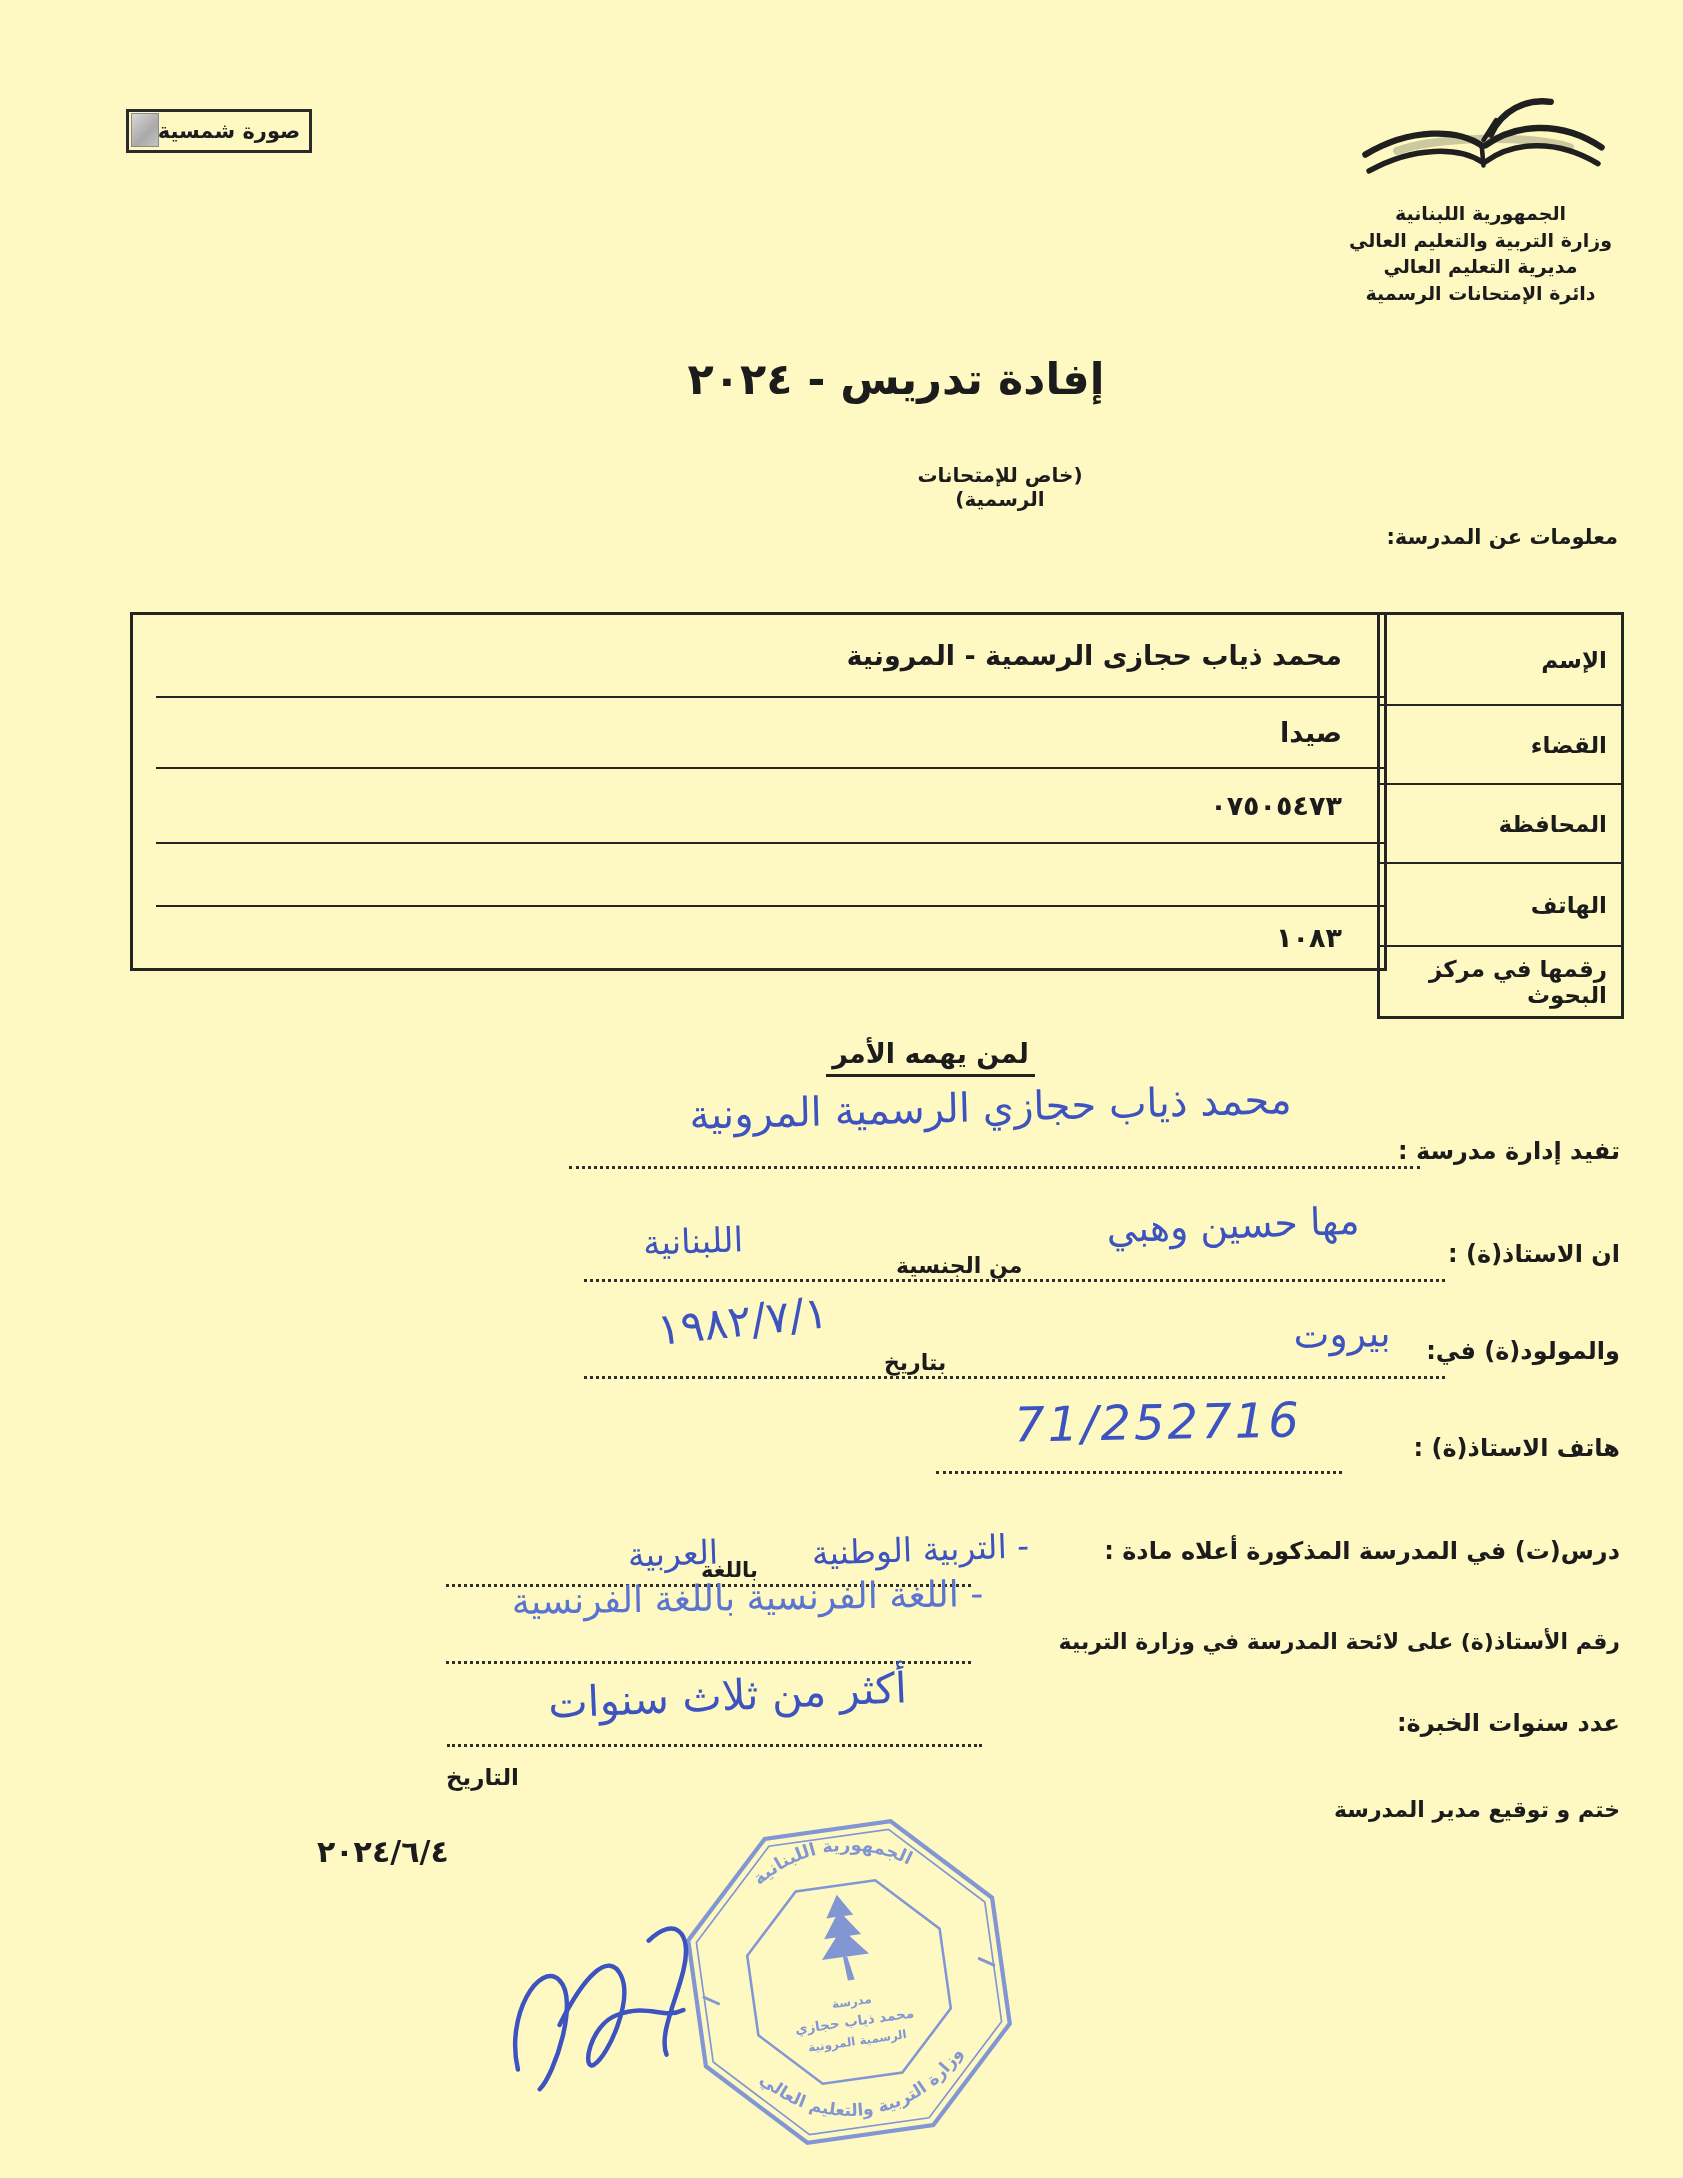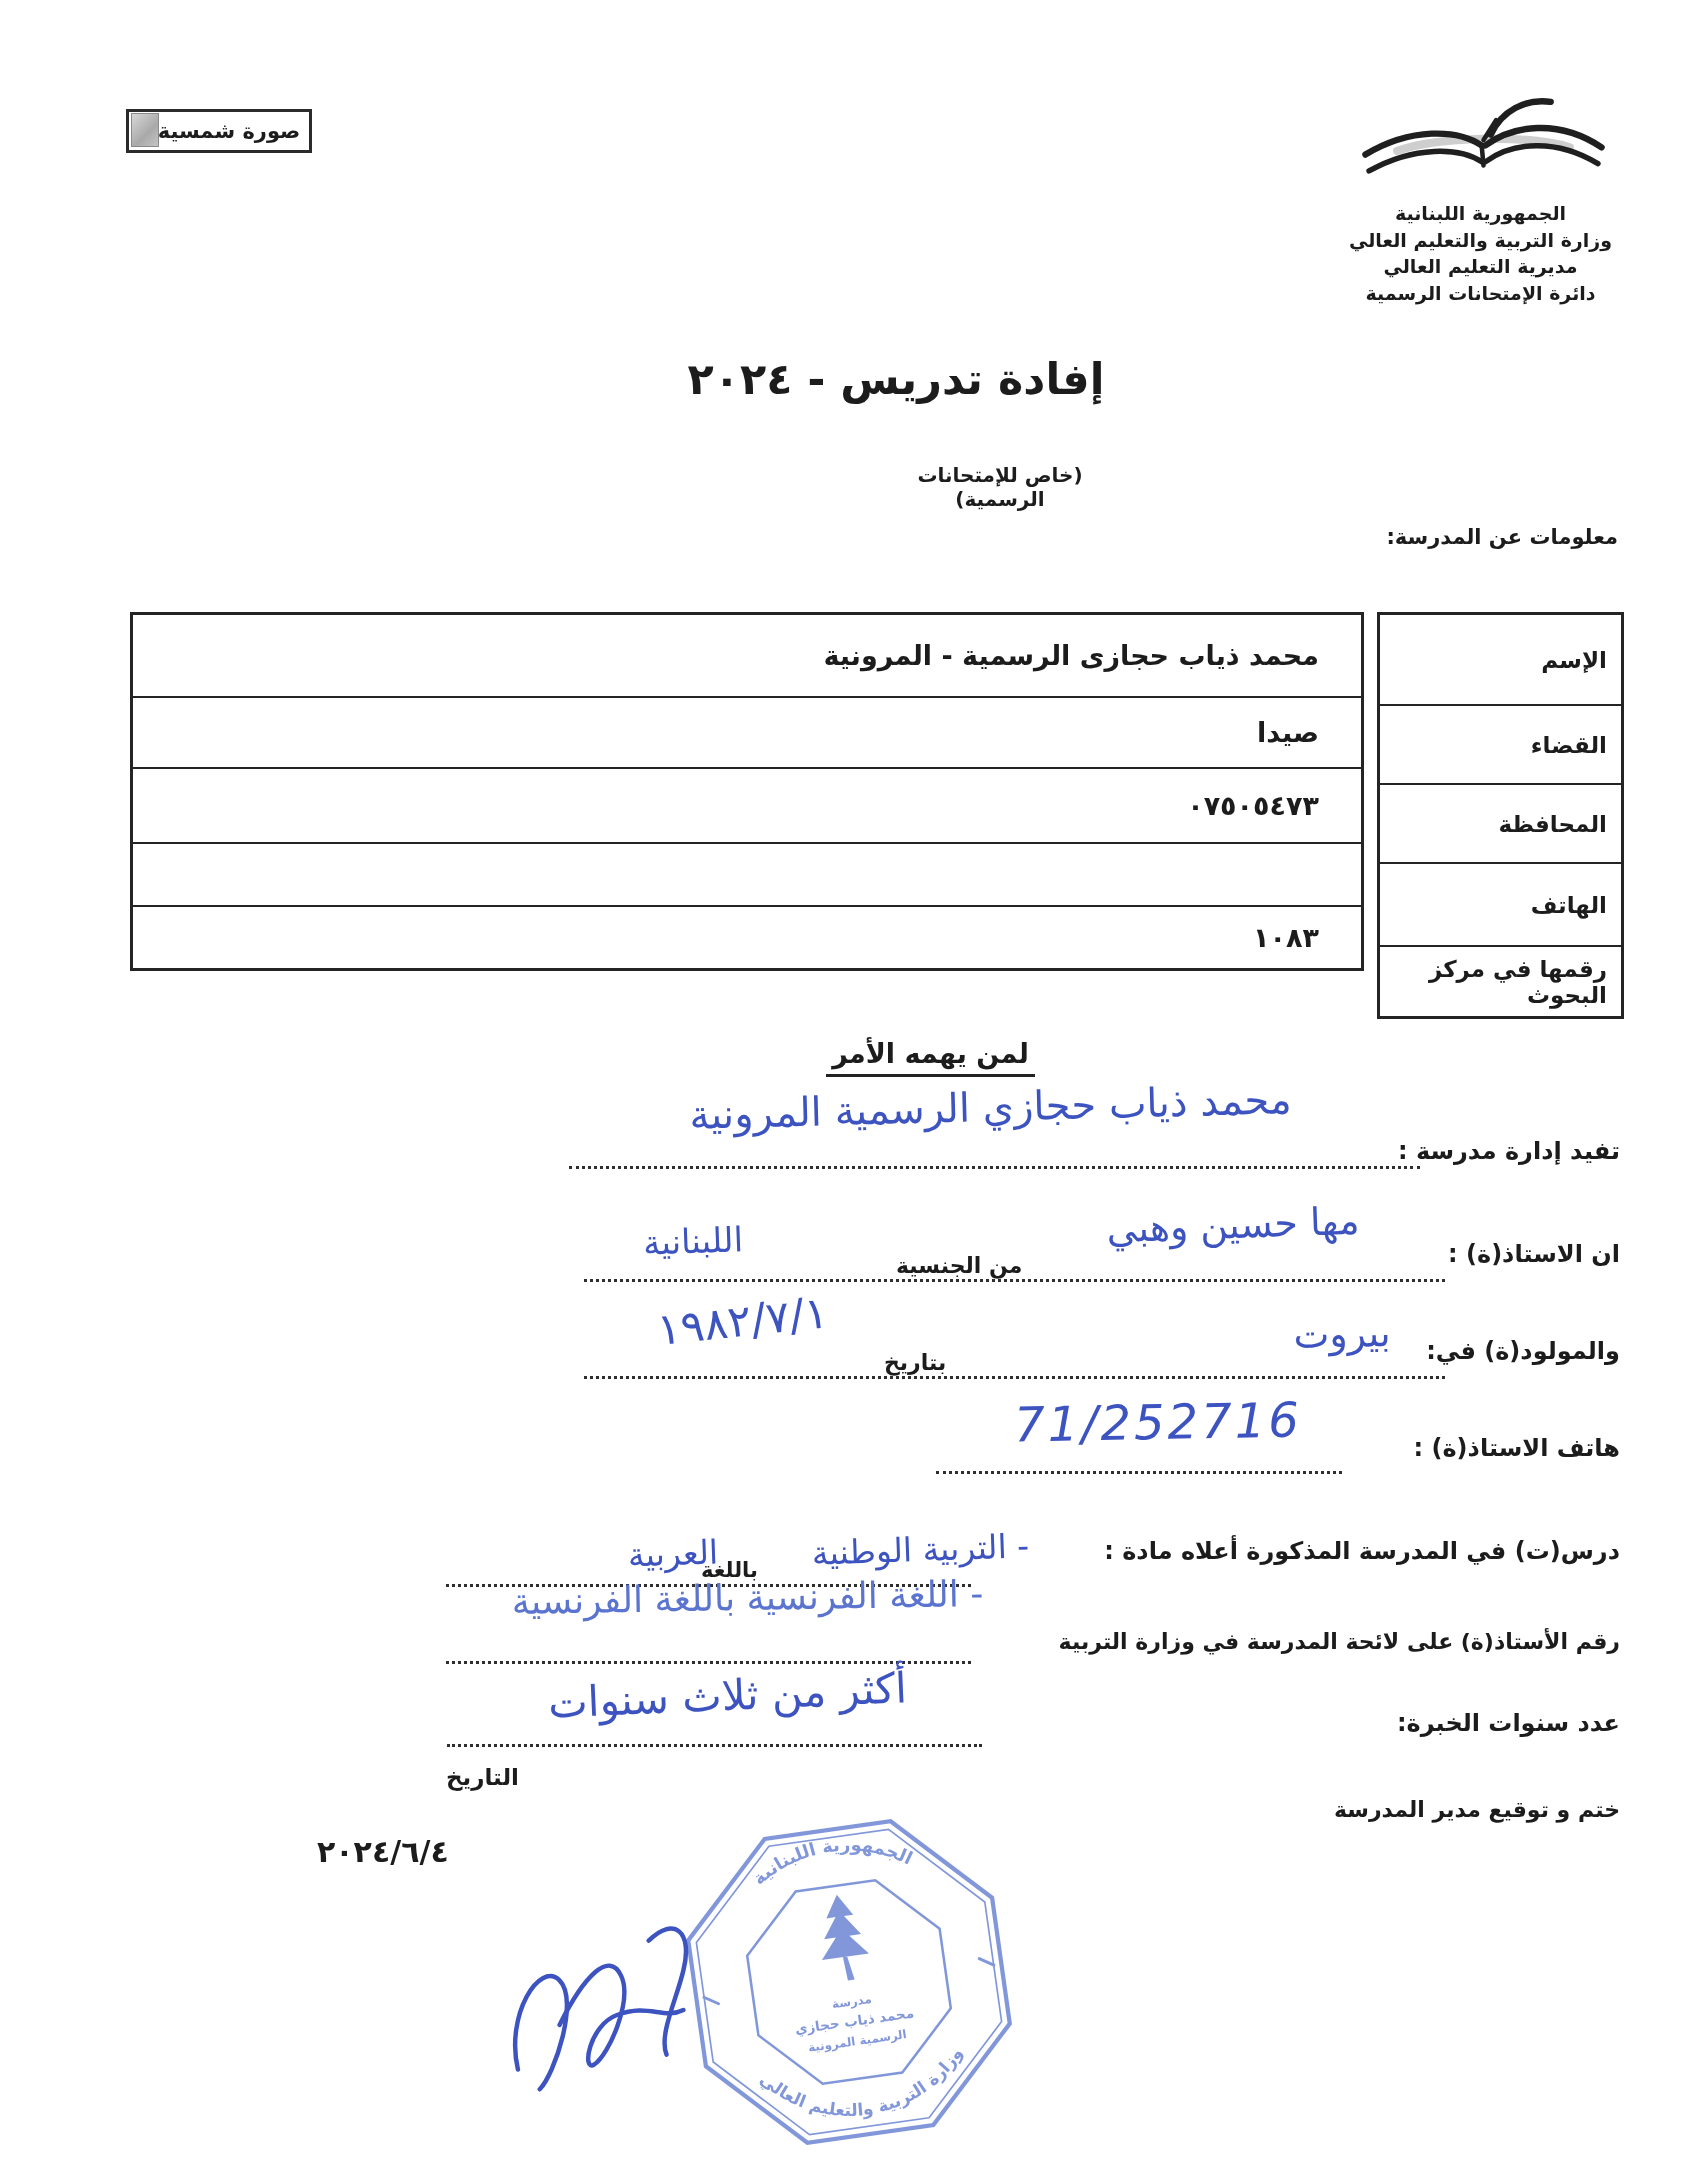--- a/index.html
+++ b/index.html
@@ -1,17 +1,17 @@
 <!DOCTYPE html>
 <html><head>
 <meta charset="utf-8">
 <style>
   html,body{margin:0;padding:0;background:#e9e9e9;}
   .page{
-    position:relative;width:1683px;height:2178px;background:#ffffff;
+    position:relative;width:1683px;height:2178px;background:#fef9c3;
     font-family:"DejaVu Sans",sans-serif;color:#1c1c1c;overflow:hidden;direction:rtl;
   }
   .abs{position:absolute;}
 
   
   .photo-box{left:126px;top:109px;width:180px;height:38px;border:3px solid #2b2b2b;
     display:flex;align-items:center;justify-content:center;}
   .photo-box .lbl{font-size:21px;font-weight:bold;white-space:nowrap;margin-left:20px;}
   .photo-icon{position:absolute;left:2px;top:1px;width:26px;height:32px;
     background:linear-gradient(135deg,#d8d8d8 0%,#a9a9a9 60%,#c4c4c4 100%);
@@ -21,21 +21,21 @@
   .logo-svg{left:1344px;top:91px;width:279px;height:109px;}
   .ministry{left:1327px;top:200px;width:307px;text-align:center;font-size:19px;
     font-weight:bold;line-height:1.4;}
 
   .doc-title{left:683px;top:354px;width:426px;text-align:center;font-size:43px;font-weight:bold;}
   .doc-subtitle{left:881px;top:463px;width:238px;text-align:center;font-size:20px;font-weight:bold;}
   .info-heading{right:65px;top:525px;font-size:21px;font-weight:bold;}
 
   
   .tbl{border:3px solid #242424;}
-  .tbl-values{left:130px;top:612px;width:1228px;}
+  .tbl-values{left:130px;top:612px;width:1228px;padding-left:23px;}
   .tbl-labels{left:1377px;top:612px;width:241px;}
   .trow{display:flex;align-items:center;border-top:2px solid #242424;}
   .trow:first-child{border-top:none;}
   .r0{height:81px;} .r1{height:69px;} .r2{height:69px;} .r3{height:73px;} .r4{height:61px;} .r5{height:61px;}
   .tbl-labels .trow{padding:4px 14px;font-size:23px;font-weight:bold;}
   .tbl-values .trow{padding:0 42px;font-size:27px;font-weight:bold;}
   .num-sp{letter-spacing:8px;}
 
   .concern{left:787px;top:1038px;width:287px;text-align:center;}
   .concern span{display:inline-block;font-size:27px;font-weight:bold;

